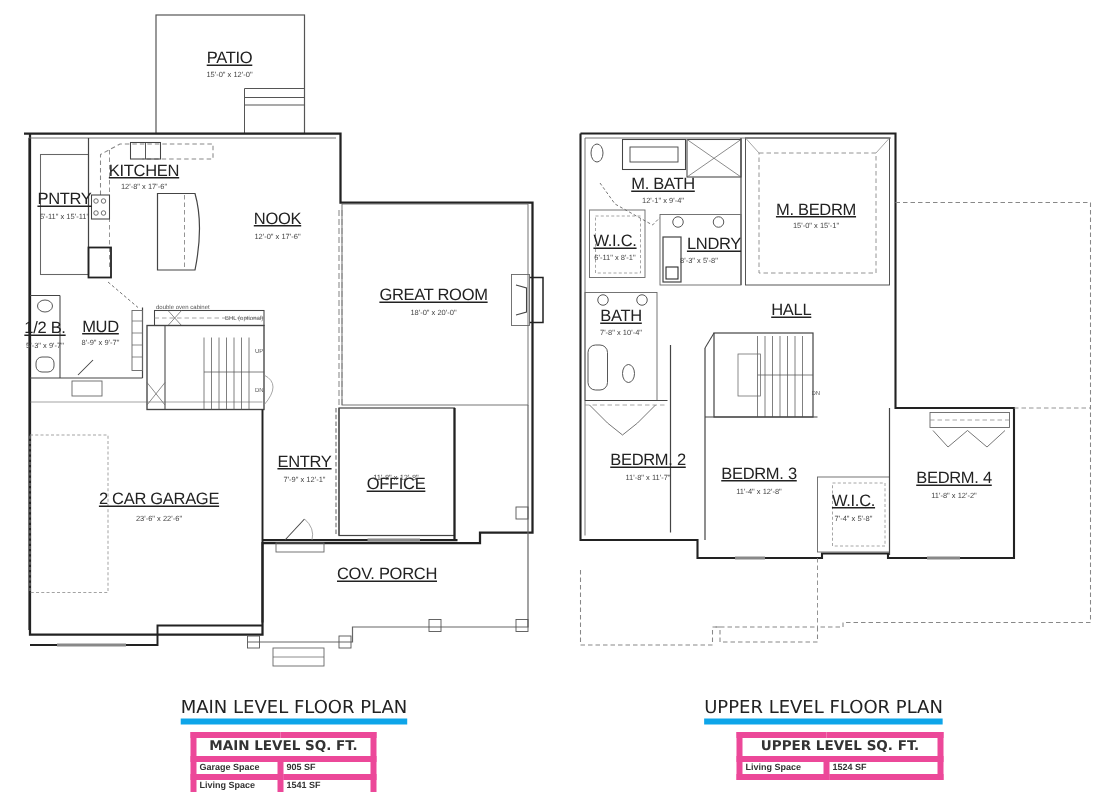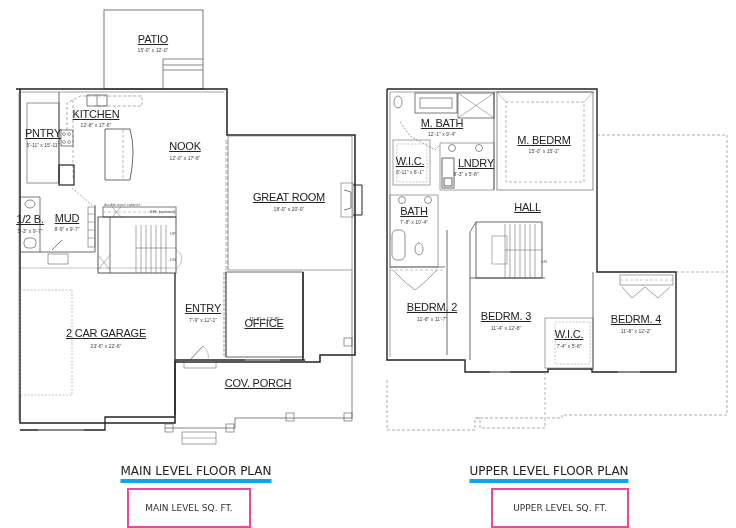--- a/index.html
+++ b/index.html
@@ -2,21 +2,21 @@
 <html><head>
 <meta charset="utf-8">
 <style>
   html, body { margin: 0; padding: 0; background: #ffffff; }
   body { width: 736px; height: 528px; position: relative; overflow: hidden; font-family: "Liberation Sans", sans-serif; color: #222; }
   svg.plan { position: absolute; left: 0; top: 0; }
   .room-label { position: absolute; font-family: "Liberation Sans", sans-serif; font-size: 11px; color: #222; text-decoration: underline; white-space: nowrap; transform: translateX(-50%); letter-spacing: -0.2px; }
   .room-dim { position: absolute; font-family: "Liberation Sans", sans-serif; font-size: 5px; color: #444; white-space: nowrap; transform: translateX(-50%); }
   .plan-title { position: absolute; font-family: "DejaVu Sans", sans-serif; font-size: 12px; color: #222; white-space: nowrap; border-bottom: 4px solid #0ea5e9; padding-bottom: 1px; transform: translateX(-50%); }
   .sqft-table { position: absolute; border-collapse: collapse; font-family: "Liberation Sans", sans-serif; }
-  .sqft-table td, .sqft-table th { border: 2px solid #ec4899; padding: 12px 2px; font-size: 6px; color: #333; font-weight: normal; text-align: left; height: 8px; line-height: 8px; }
+  .sqft-table td, .sqft-table th { border: 4px solid #ec4899; padding: 0 2px; font-size: 6px; color: #333; font-weight: bold; text-align: left; height: 8px; line-height: 8px; }
   .sqft-table th { font-family: "DejaVu Sans", sans-serif; font-size: 9px; text-align: center; height: 12px; line-height: 12px; }
   .tiny { position: absolute; font-size: 4px; color: #555; font-family: "Liberation Sans", sans-serif; white-space: nowrap; }
 </style>
 </head>
 <body>
 
 <svg class="plan" width="736" height="528" viewBox="0 0 736 528">
 
   <g fill="none" stroke="#222" stroke-width="1">
 

